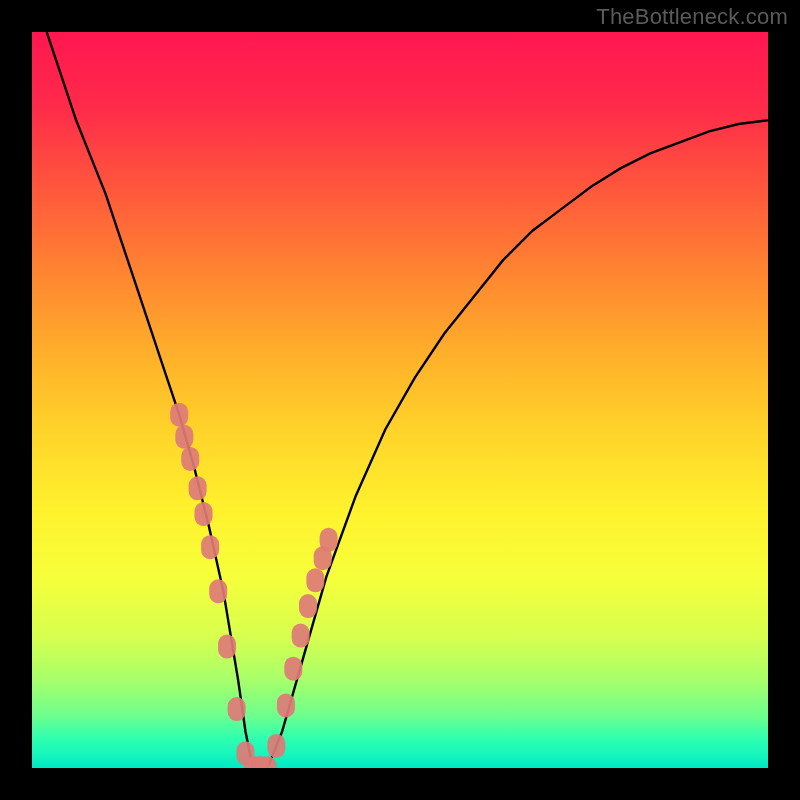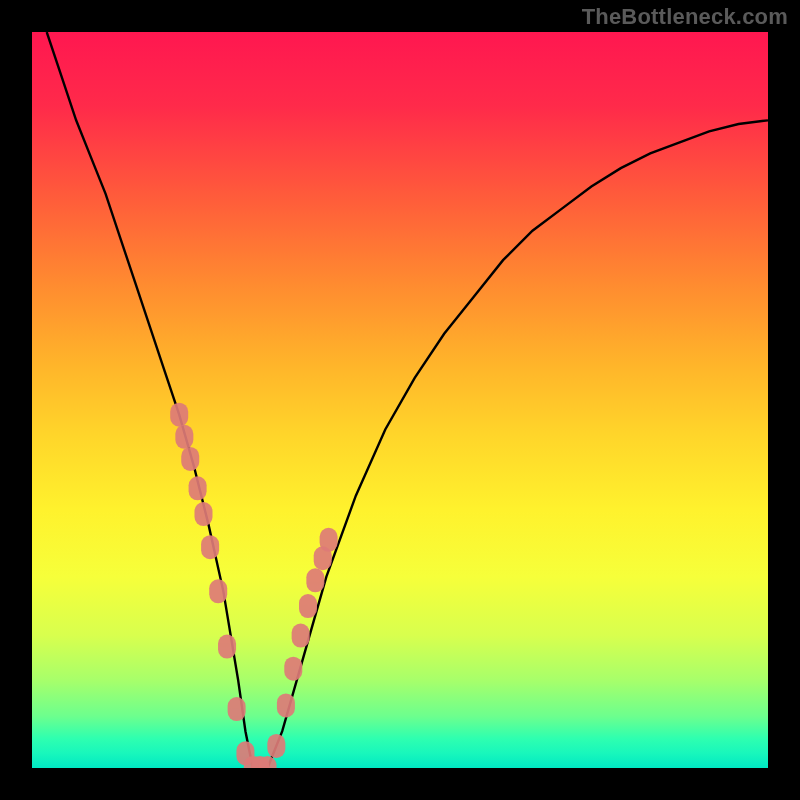--- a/index.html
+++ b/index.html
@@ -52,21 +52,21 @@
     inset: 0;
     width: 100%;
     height: 100%;
   }
   .watermark {
     position: absolute;
     top: 4px;
     right: 12px;
     color: #5a5a5a;
     font-size: 22px;
-    font-weight: 700;
+    font-weight: 400;
     letter-spacing: 0.2px;
     user-select: none;
   }
 </style>
 </head>
 <body>
 
 <div class="frame">
   <div class="plot-area">
     <div class="gradient-bg"></div>

